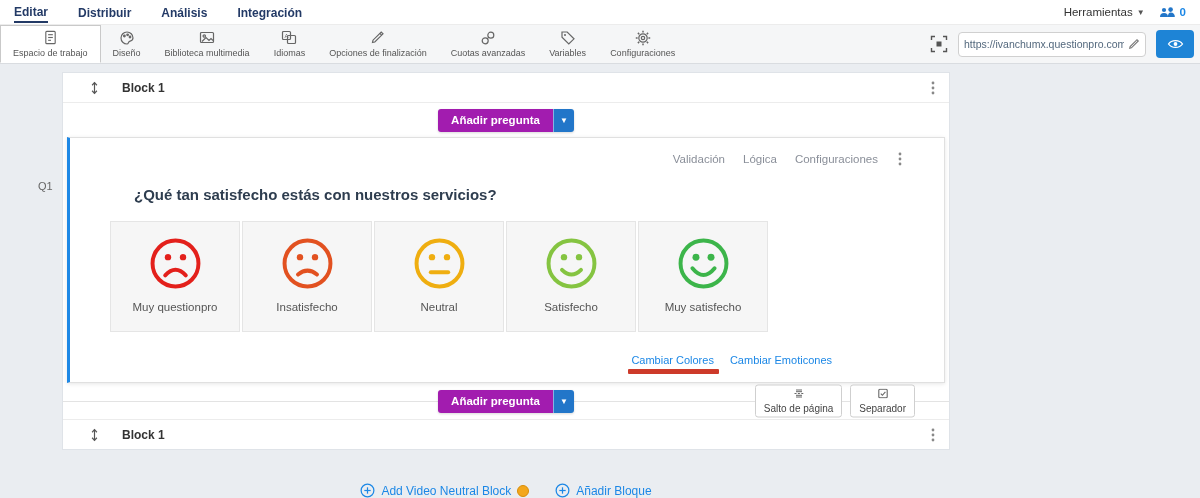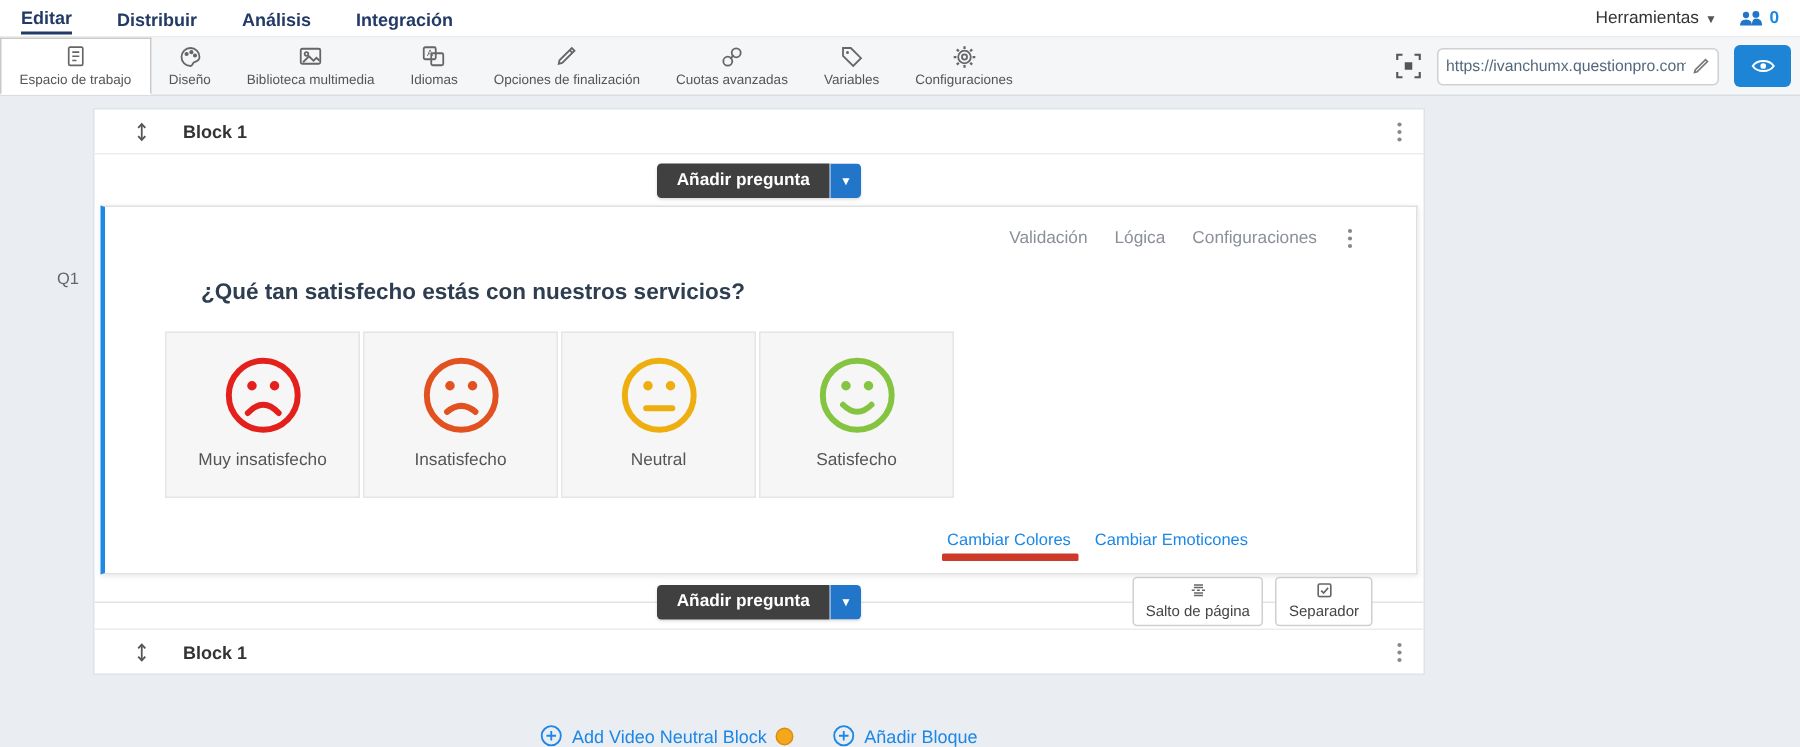--- a/index.html
+++ b/index.html
@@ -66,21 +66,21 @@
   .block-header { height:30px; display:flex; align-items:center; padding:0 12px 0 26px; }
   .block-header.first { border-bottom:1px solid #ececec; }
   .block-header.second { border-top:1px solid #ececec; }
   .collapse-icon { color:#555; display:flex; cursor:pointer; }
   .block-title { margin-left:22px; font-size:12px; font-weight:700; color:#333; }
   .dots-btn { margin-left:auto; display:flex; cursor:pointer; padding:2px; }
 
   .add-row { height:34px; display:flex; align-items:center; justify-content:center; }
   .btn-add { display:flex; cursor:pointer; filter:drop-shadow(0 1px 1px rgba(0,0,0,.15)); }
   .btn-main {
-    background:#404040; color:#fff; font-size:11.5px; font-weight:700;
+    background:#a21caf; color:#fff; font-size:11.5px; font-weight:700;
     padding:5px 13px 6px; border:none; border-radius:3px 0 0 3px; cursor:pointer;
     font-family:"Liberation Sans", sans-serif;
   }
   .btn-caret {
     background:#2276c9; border:none; border-left:1px solid rgba(255,255,255,.45);
     width:21px; border-radius:0 3px 3px 0; color:#fff; font-size:8px; cursor:pointer;
     display:flex; align-items:center; justify-content:center;
   }
 
   
@@ -346,21 +346,21 @@
 
         <div class="opt">
           <span class="face" style="color: rgb(227, 32, 27);">
             <svg width="57" height="57" viewBox="0 0 72 72" fill="none" stroke="currentColor" stroke-width="5" stroke-linecap="round">
               <circle cx="36" cy="36" r="29"></circle>
               <circle cx="26.5" cy="28" r="4" fill="currentColor" stroke="none"></circle>
               <circle cx="45.5" cy="28" r="4" fill="currentColor" stroke="none"></circle>
               <path d="M23 51 Q36 37 49 51"></path>
             </svg>
           </span>
-          <span class="opt-label">Muy insatisfecho</span>
+          <span class="opt-label">Muy questionpro</span>
         </div>
 
         <div class="opt">
           <span class="face" style="color: rgb(226, 81, 32);">
             <svg width="57" height="57" viewBox="0 0 72 72" fill="none" stroke="currentColor" stroke-width="5" stroke-linecap="round">
               <circle cx="36" cy="36" r="29"></circle>
               <circle cx="26.5" cy="28" r="4" fill="currentColor" stroke="none"></circle>
               <circle cx="45.5" cy="28" r="4" fill="currentColor" stroke="none"></circle>
               <path d="M24 50 Q36 40 48 50"></path>
             </svg>
@@ -385,20 +385,31 @@
             <svg width="57" height="57" viewBox="0 0 72 72" fill="none" stroke="currentColor" stroke-width="5" stroke-linecap="round">
               <circle cx="36" cy="36" r="29"></circle>
               <circle cx="26.5" cy="28" r="4" fill="currentColor" stroke="none"></circle>
               <circle cx="45.5" cy="28" r="4" fill="currentColor" stroke="none"></circle>
               <path d="M24 44 Q36 56 48 44"></path>
             </svg>
           </span>
           <span class="opt-label">Satisfecho</span>
         </div>
 
+        <div class="opt">
+          <span class="face" style="color: rgb(60, 181, 74);">
+            <svg width="57" height="57" viewBox="0 0 72 72" fill="none" stroke="currentColor" stroke-width="5" stroke-linecap="round">
+              <circle cx="36" cy="36" r="29"></circle>
+              <circle cx="26.5" cy="28" r="4.4" fill="currentColor" stroke="none"></circle>
+              <circle cx="45.5" cy="28" r="4.4" fill="currentColor" stroke="none"></circle>
+              <path d="M22 42 Q36 59 50 42"></path>
+            </svg>
+          </span>
+          <span class="opt-label">Muy satisfecho</span>
+        </div>
 
       </div>
 
       <div class="qlinks">
         <span class="underline-wrap">
           <a class="qlink">Cambiar Colores</a>
           <span class="red-underline" style="background: rgb(205, 58, 42);"></span>
         </span>
         <a class="qlink">Cambiar Emoticones</a>
       </div>

